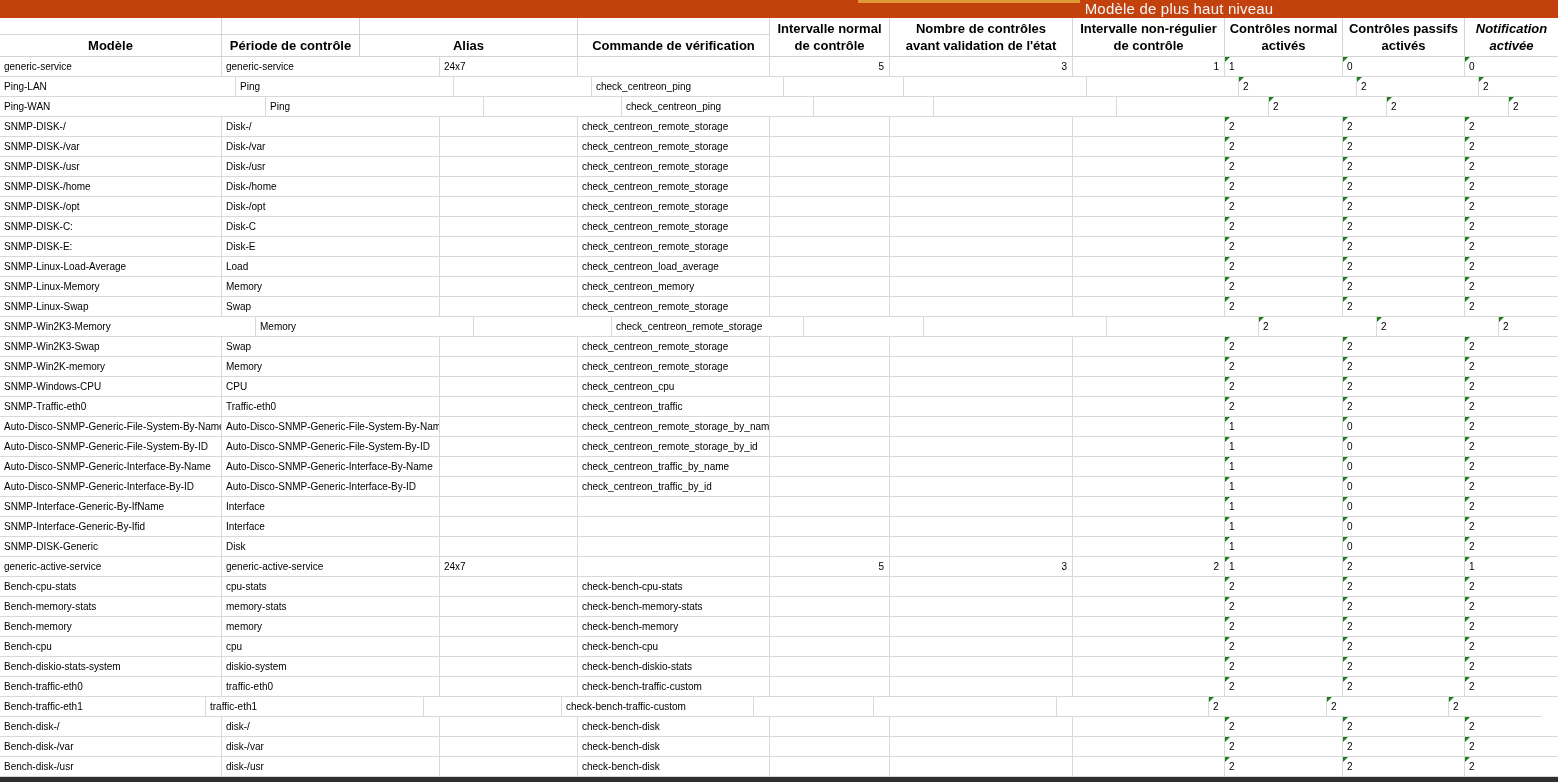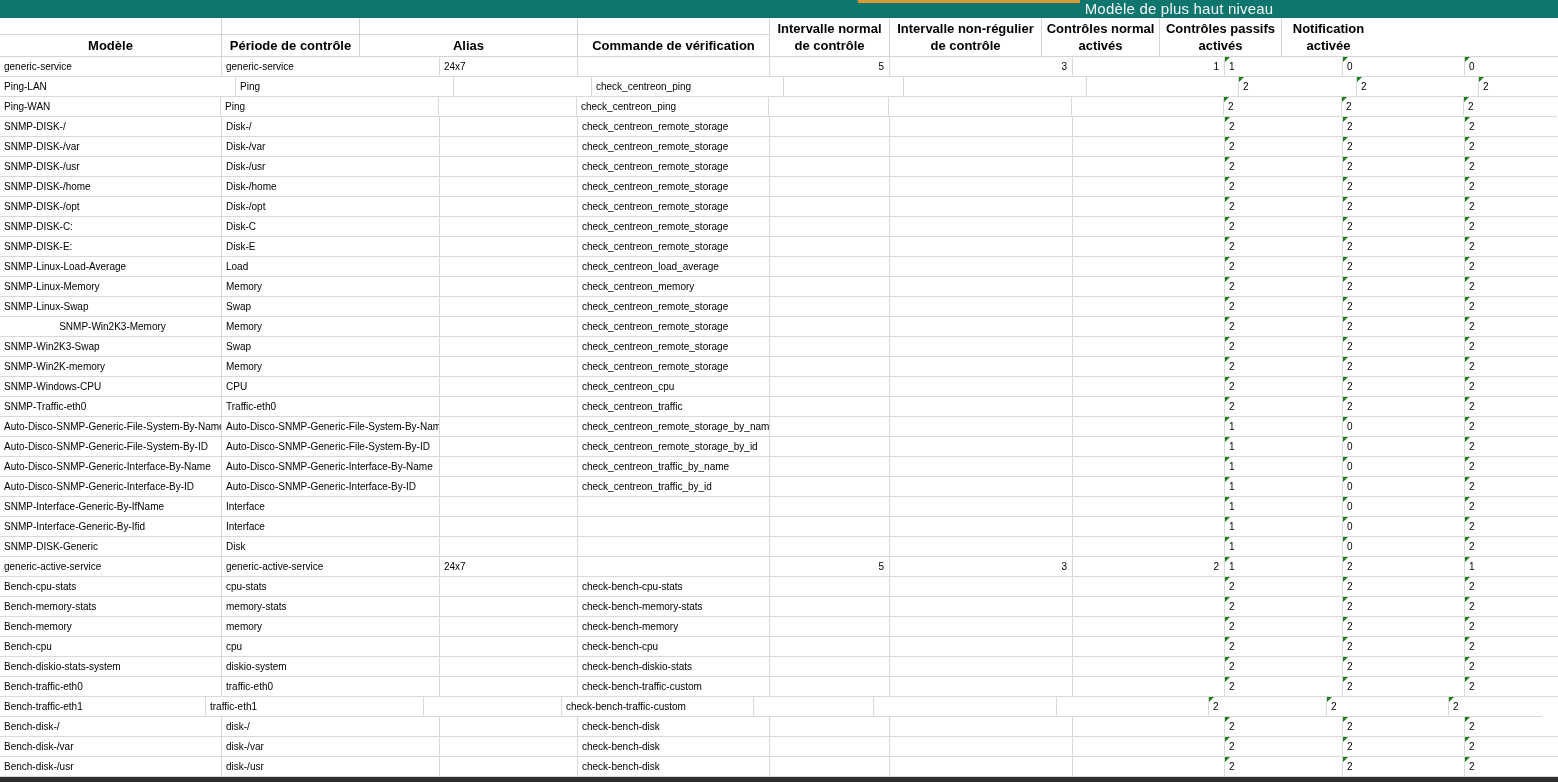--- a/index.html
+++ b/index.html
@@ -3,40 +3,40 @@
 <meta charset="utf-8">
 <style>
   html,body{margin:0;padding:0;background:#fff;}
   .screen{
     position:relative;width:1558px;height:782px;overflow:hidden;
     background:#ffffff;font-family:"Liberation Sans",sans-serif;color:#000;
   }
   
   .titlebar{
     position:absolute;top:0;left:0;width:1558px;height:18px;
-    background:#0f766e;
+    background:#c2410c;
   }
   .title-text{
     position:absolute;top:0;left:800px;width:758px;height:18px;
     line-height:17px;text-align:center;color:#f4f6f8;font-size:15px;
     letter-spacing:.2px;white-space:nowrap;
   }
   .accent-line{
     position:absolute;top:0;left:858px;width:222px;height:3px;background:#dd9933;
   }
   
   .header-row{
     position:absolute;top:18px;left:0;width:1558px;height:39px;
     display:flex;background:#fff;border-bottom:1px solid #d4d4d4;box-sizing:border-box;
   }
   .hcell{
     box-sizing:border-box;border-right:1px solid #d4d4d4;
     font-weight:bold;font-size:13px;overflow:hidden;flex:0 0 auto;
   }
-  .hcell:last-child{border-right:none;}
+  .hcell:last-child{border-right:none;font-style:italic;}
   .hc-split .hspacer{height:17px;border-bottom:1px solid #d4d4d4;box-sizing:border-box;}
   .hc-split .hlabel{height:21px;line-height:21px;text-align:center;white-space:nowrap;}
   .hc-merged{display:flex;flex-direction:column;justify-content:center;text-align:center;}
   .hc-merged div{line-height:17px;white-space:nowrap;}
   
   .table-body{position:absolute;top:57px;left:0;width:1558px;}
   .trow{display:flex;height:20px;}
   .tcell{
     position:relative;box-sizing:border-box;flex:0 0 auto;height:20px;
     border-right:1px solid #d9d9d9;border-bottom:1px solid #d9d9d9;
@@ -78,20 +78,24 @@
         <div class="hlabel">Alias</div>
       </div>
       <div class="hcell hc-split" style="width: 192px;">
         <div class="hspacer"></div>
         <div class="hlabel">Commande de vérification</div>
       </div>
       <div class="hcell hc-merged" style="width: 120px;">
         <div>Intervalle normal</div>
         <div>de contrôle</div>
       </div>
+      <div class="hcell hc-merged" style="width: 183px;">
+        <div>Nombre de contrôles</div>
+        <div>avant validation de l'état</div>
+      </div>
       <div class="hcell hc-merged" style="width: 152px;">
         <div>Intervalle non-régulier</div>
         <div>de contrôle</div>
       </div>
       <div class="hcell hc-merged" style="width: 118px;">
         <div>Contrôles normal</div>
         <div>activés</div>
       </div>
       <div class="hcell hc-merged" style="width: 122px;">
         <div>Contrôles passifs</div>
@@ -122,21 +126,21 @@
         <div class="tcell align-left" style="width: 138px;"><span></span></div>
         <div class="tcell align-left" style="width: 192px;"><span>check_centreon_ping</span></div>
         <div class="tcell align-right" style="width: 120px;"><span></span></div>
         <div class="tcell align-right" style="width: 183px;"><span></span></div>
         <div class="tcell align-right" style="width: 152px;"><span></span></div>
         <div class="tcell align-left" style="width: 118px;"><i class="tri"></i><span>2</span></div>
         <div class="tcell align-left" style="width: 122px;"><i class="tri"></i><span>2</span></div>
         <div class="tcell align-left" style="width: 93px;"><i class="tri"></i><span>2</span></div>
       </div>
       <div class="trow">
-        <div class="tcell align-left" style="width: 221px;"><span>Ping-WAN</span></div>
+        <div class="tcell align-left" style="width: 266px;"><span>Ping-WAN</span></div>
         <div class="tcell align-left" style="width: 218px;"><span>Ping</span></div>
         <div class="tcell align-left" style="width: 138px;"><span></span></div>
         <div class="tcell align-left" style="width: 192px;"><span>check_centreon_ping</span></div>
         <div class="tcell align-right" style="width: 120px;"><span></span></div>
         <div class="tcell align-right" style="width: 183px;"><span></span></div>
         <div class="tcell align-right" style="width: 152px;"><span></span></div>
         <div class="tcell align-left" style="width: 118px;"><i class="tri"></i><span>2</span></div>
         <div class="tcell align-left" style="width: 122px;"><i class="tri"></i><span>2</span></div>
         <div class="tcell align-left" style="width: 93px;"><i class="tri"></i><span>2</span></div>
       </div>
@@ -254,21 +258,21 @@
         <div class="tcell align-left" style="width: 138px;"><span></span></div>
         <div class="tcell align-left" style="width: 192px;"><span>check_centreon_remote_storage</span></div>
         <div class="tcell align-right" style="width: 120px;"><span></span></div>
         <div class="tcell align-right" style="width: 183px;"><span></span></div>
         <div class="tcell align-right" style="width: 152px;"><span></span></div>
         <div class="tcell align-left" style="width: 118px;"><i class="tri"></i><span>2</span></div>
         <div class="tcell align-left" style="width: 122px;"><i class="tri"></i><span>2</span></div>
         <div class="tcell align-left" style="width: 93px;"><i class="tri"></i><span>2</span></div>
       </div>
       <div class="trow">
-        <div class="tcell align-left" style="width: 222px; text-align: center;"><span>SNMP-Win2K3-Memory</span></div>
+        <div class="tcell align-left" style="width: 256px;"><span>SNMP-Win2K3-Memory</span></div>
         <div class="tcell align-left" style="width: 218px;"><span>Memory</span></div>
         <div class="tcell align-left" style="width: 138px;"><span></span></div>
         <div class="tcell align-left" style="width: 192px;"><span>check_centreon_remote_storage</span></div>
         <div class="tcell align-right" style="width: 120px;"><span></span></div>
         <div class="tcell align-right" style="width: 183px;"><span></span></div>
         <div class="tcell align-right" style="width: 152px;"><span></span></div>
         <div class="tcell align-left" style="width: 118px;"><i class="tri"></i><span>2</span></div>
         <div class="tcell align-left" style="width: 122px;"><i class="tri"></i><span>2</span></div>
         <div class="tcell align-left" style="width: 93px;"><i class="tri"></i><span>2</span></div>
       </div>

